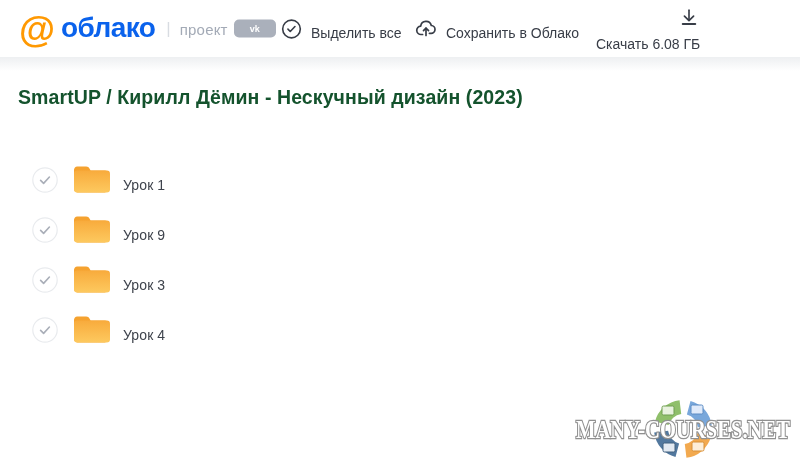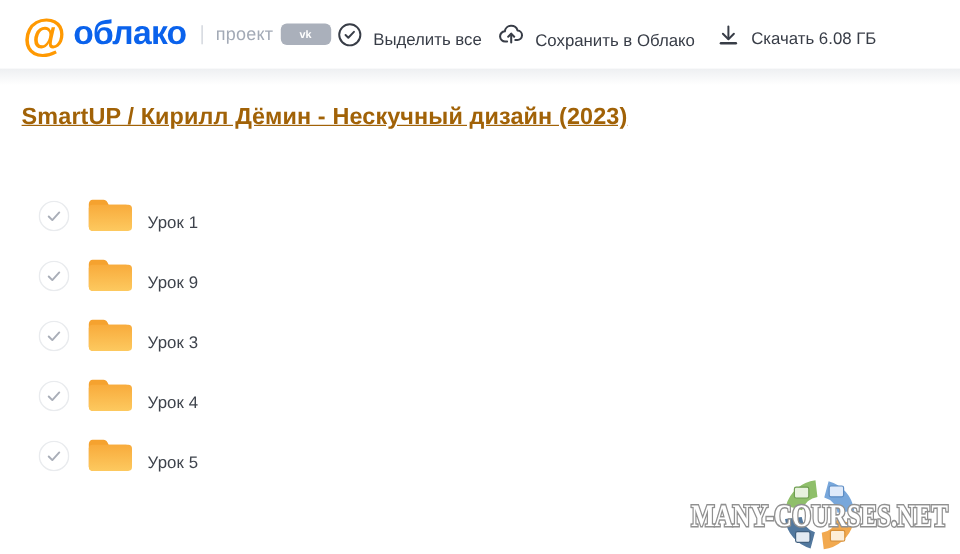--- a/index.html
+++ b/index.html
@@ -79,31 +79,30 @@
     display: flex; align-items: flex-end;
     gap: 8px;
     cursor: pointer;
     color: #383d47;
     font-size: 14px;
     white-space: nowrap;
   }
   .action svg { display: block; }
   .action--select { left: 280px; }
   .action--save   { left: 414px; }
-  .action--download { left: 596px; }
+  .action--download { left: 596px; flex-direction: column; }
 
   
   main { position: relative; z-index: 1; }
   .page-title {
     margin: 29px 0 0 18px;
     font-size: 19.5px;
     font-weight: 600;
     letter-spacing: 0.1px;
-    color: #a16207;
-    text-decoration: underline;
+    color: #14532d;
   }
   .folder-list {
     list-style: none;
     margin-top: 34px;
   }
   .folder-row {
     height: 50px;
     display: flex;
     align-items: flex-end;
     cursor: pointer;
@@ -244,33 +243,20 @@
               <use href="#sym-rowcheck"></use>
             </svg>
           </span>
         <span class="row-folder">
             <svg width="38" height="31">
               <use href="#sym-folder"></use>
             </svg>
           </span>
         <span class="folder-name">Урок 4</span>
       </li>
-      <li class="folder-row">
-        <span class="row-check">
-            <svg width="26" height="26">
-              <use href="#sym-rowcheck"></use>
-            </svg>
-          </span>
-        <span class="row-folder">
-            <svg width="38" height="31">
-              <use href="#sym-folder"></use>
-            </svg>
-          </span>
-        <span class="folder-name">Урок 5</span>
-      </li>
     </ul>
   </main>
 
   <div class="watermark">
     <svg width="232" height="66" viewBox="0 0 232 66">
       <g transform="translate(117,33)">
         <circle r="30" fill="#ffffff" opacity="0.6"></circle>
         <circle r="22" fill="none" stroke="#8fbf6a" stroke-width="14" stroke-dasharray="26 112" stroke-dashoffset="0" transform="rotate(195)"></circle>
         <circle r="22" fill="none" stroke="#78a7db" stroke-width="14" stroke-dasharray="26 112" transform="rotate(285)"></circle>
         <circle r="22" fill="none" stroke="#f2a94f" stroke-width="14" stroke-dasharray="26 112" transform="rotate(15)"></circle>

